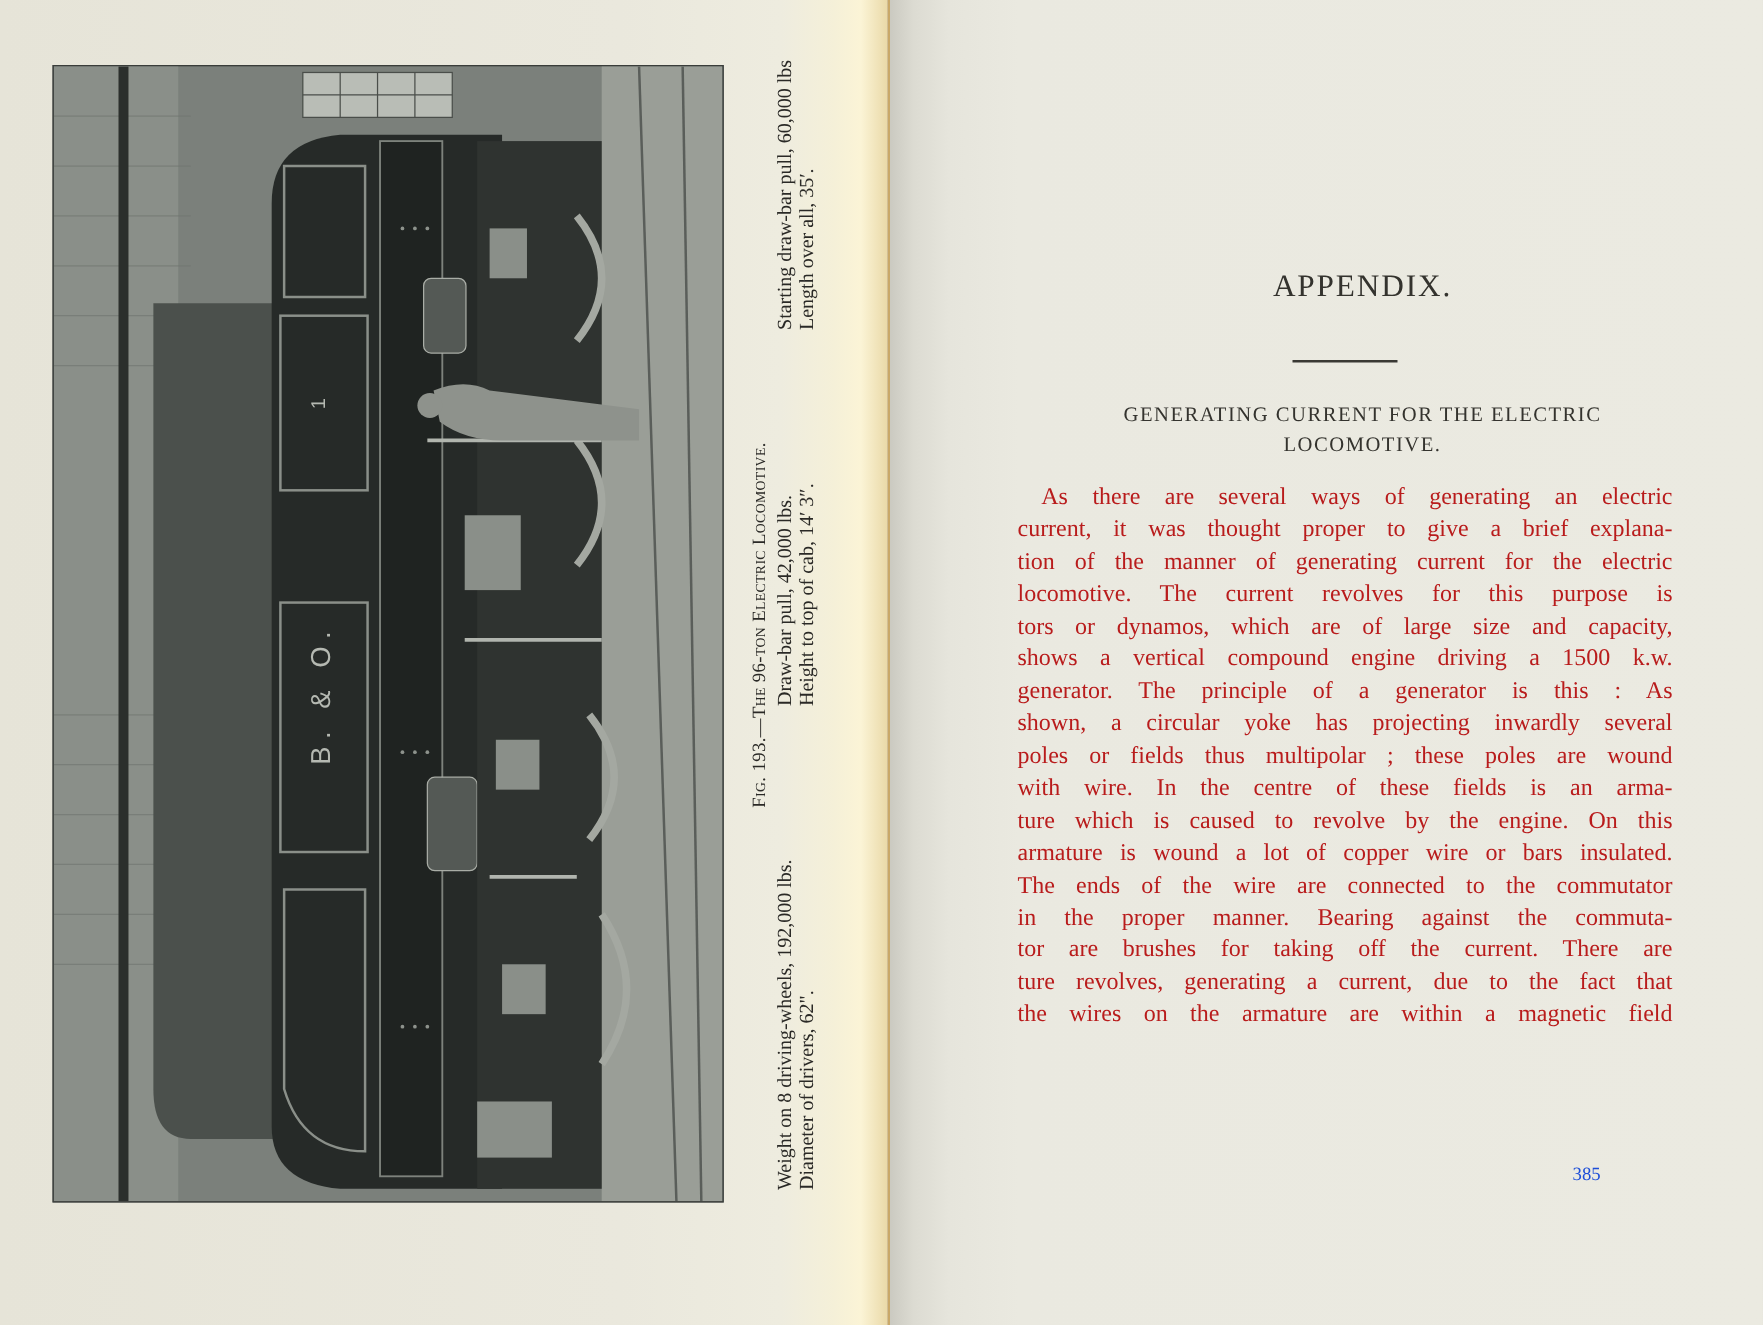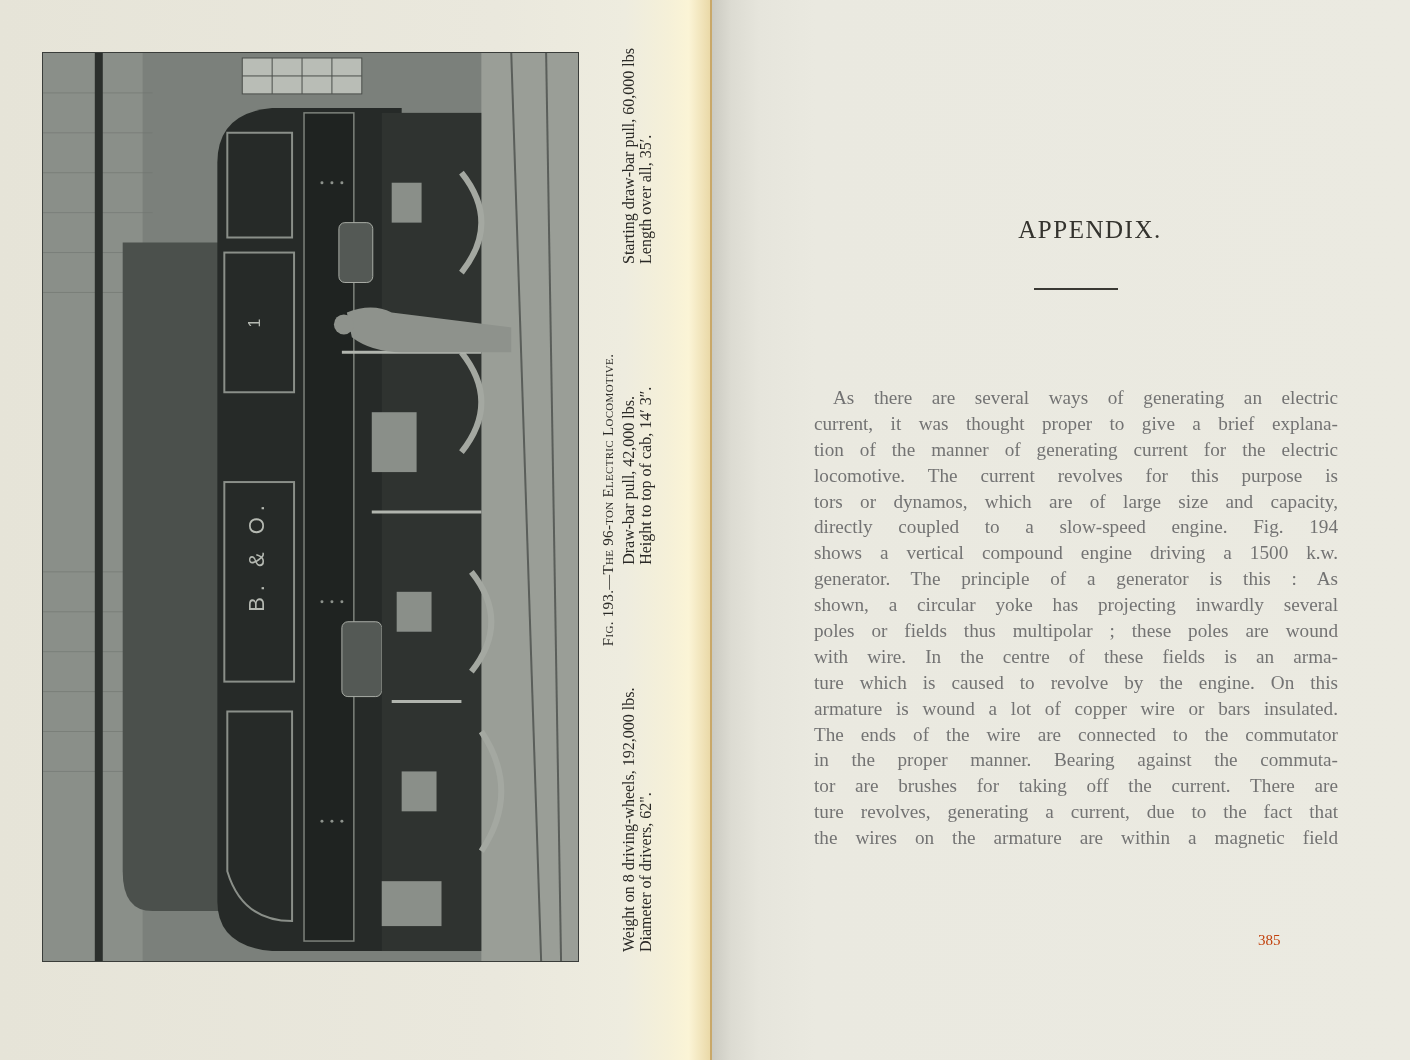--- a/index.html
+++ b/index.html
@@ -45,25 +45,25 @@
       position: absolute; left: 810px; top: 216px; width: 560px; text-align: center;
       font-size: 25px; letter-spacing: 1.5px; color: #34332e;
     }
     .rule { position: absolute; left: 1034px; top: 288px; width: 84px; height: 2px; background: #3a3934; }
     .subhead {
       position: absolute; left: 815px; top: 320px; width: 550px; text-align: center;
       font-size: 16.5px; letter-spacing: 1.2px; line-height: 24px; color: #34332e;
     }
     .body-text {
       position: absolute; left: 814px; top: 385px; width: 524px;
-      font-size: 19.2px; line-height: 25.9px; color: #737373;
+      font-size: 19.2px; line-height: 25.9px; color: #b91c1c;
     }
     .body-text .line { display: block; text-align: justify; text-align-last: justify; white-space: nowrap; height: 25.9px; }
     .body-text .line.indent { padding-left: 19px; }
-    .folio { position: absolute; left: 1258px; top: 932px; font-size: 15px; color: #c2410c; }
+    .folio { position: absolute; left: 1258px; top: 932px; font-size: 15px; color: #1d4ed8; }
   </style>
 </head>
 <body>
 
 <div class="spread">
   <div class="page-left"></div>
   <div class="page-right"></div>
   <div class="gutter-line"></div>
 
   <div class="plate" title="Photograph of the 96-ton electric locomotive (rotated 90°), lettered B. &amp; O., cab number 1, with a workman standing beside the running gear">
@@ -173,28 +173,31 @@
         <div class="cap-col">
           <div>Starting draw-bar pull, 60,000 lbs</div>
           <div>Length over all, 35′.</div>
         </div>
       </div>
     </div>
   </div>
 
   <div class="heading">APPENDIX.</div>
   <div class="rule"></div>
+  <div class="subhead">
+    <div>GENERATING CURRENT FOR THE ELECTRIC</div>
+    <div>LOCOMOTIVE.</div>
+  </div>
 
   <div class="body-text">
     <span class="line indent">As there are several ways of generating an electric</span>
     <span class="line">current, it was thought proper to give a brief explana-</span>
     <span class="line">tion of the manner of generating current for the electric</span>
     <span class="line">locomotive.  The current revolves for this purpose is</span>
     <span class="line">tors or dynamos, which are of large size and capacity,</span>
-    <span class="line">directly coupled to a slow-speed engine.  Fig. 194</span>
     <span class="line">shows a vertical compound engine driving a 1500 k.w.</span>
     <span class="line">generator.  The principle of a generator is this : As</span>
     <span class="line">shown, a circular yoke has projecting inwardly several</span>
     <span class="line">poles or fields thus multipolar ; these poles are wound</span>
     <span class="line">with wire.  In the centre of these fields is an arma-</span>
     <span class="line">ture which is caused to revolve by the engine.  On this</span>
     <span class="line">armature is wound a lot of copper wire or bars insulated.</span>
     <span class="line">The ends of the wire are connected to the commutator</span>
     <span class="line">in the proper manner.  Bearing against the commuta-</span>
     <span class="line">tor are brushes for taking off the current.  There are</span>

